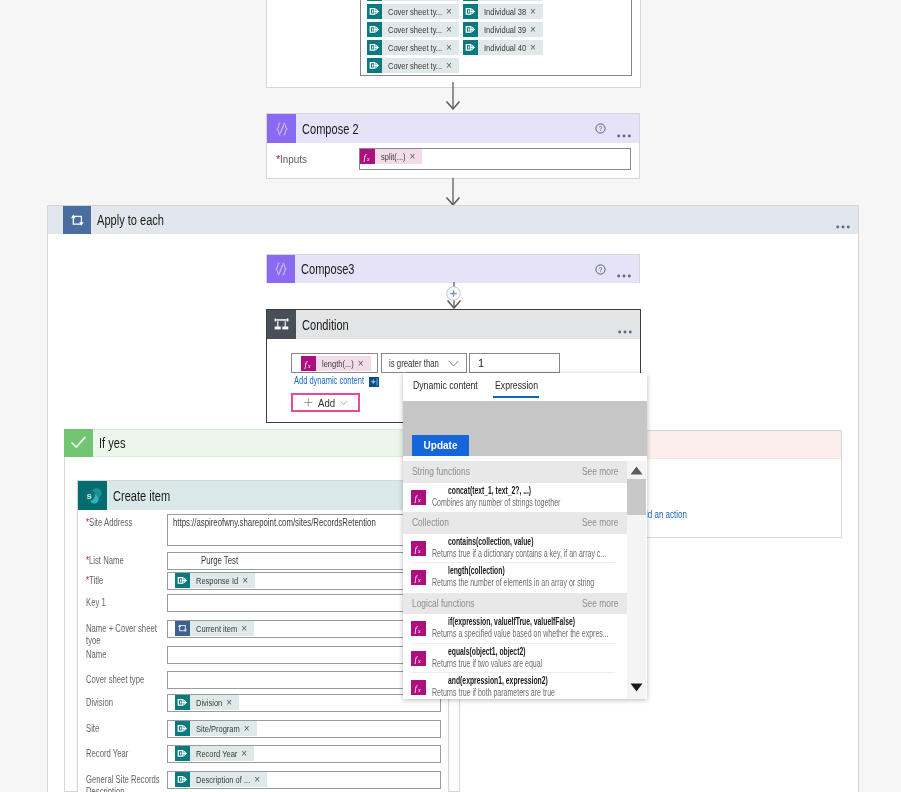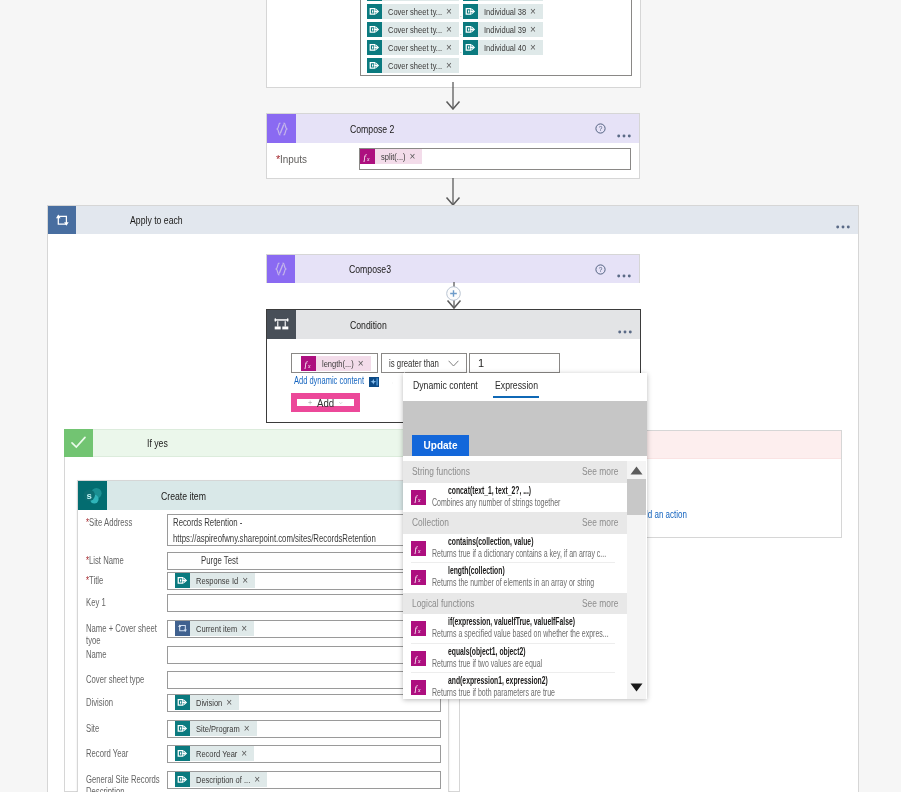--- a/index.html
+++ b/index.html
@@ -5,21 +5,21 @@
 <style>
   html,body{margin:0;padding:0;}
   body{width:901px;height:792px;overflow:hidden;background:#f6f6f6;
        font-family:"Liberation Sans","DejaVu Sans",sans-serif;
        font-size:12px;color:#323130;}
   #root{position:relative;width:901px;height:792px;overflow:hidden;}
   
   .card{position:absolute;background:#fff;border:1px solid #d6d6d6;box-sizing:border-box;}
   .cardhdr{display:flex;align-items:center;height:28px;box-sizing:border-box;}
   .cardicon{width:28px;height:28px;display:flex;align-items:center;justify-content:center;flex:0 0 28px;}
-  .cardtitle{font-size:11px;color:#1b1a19;padding-left:6px;margin-left:48px;}
+  .cardtitle{font-size:14px;color:#1b1a19;padding-left:6px;}
   .hdr-actions{margin-left:auto;display:flex;align-items:center;gap:14px;padding-right:10px;}
   
   .tokenbox{box-sizing:border-box;border:1px solid #8a8886;background:#fff;}
   .token{display:inline-flex;align-items:center;height:15px;vertical-align:middle;}
   .token .tkico{width:15px;height:15px;flex:0 0 15px;display:block;}
   .token .tklabel{background:#dfe9e9;color:#3b3a39;font-size:9.5px;padding:0 2px 0 6px;height:15px;line-height:15px;white-space:nowrap;}
   
   .cond-o{display:inline-block;overflow:visible;white-space:nowrap;vertical-align:baseline;}
   .cond{display:inline-block;transform-origin:left center;font-style:normal;white-space:nowrap;}
   .token .tkx{background:#dfe9e9;color:#5a5a5a;font-size:10px;height:15px;line-height:15px;padding-right:7px;padding-left:2px;}
@@ -44,21 +44,21 @@
   #compose2card{left:266px;top:113px;width:374px;height:66px;}
   #compose2hdr{background:#e6e2f7;height:29px;}
   #compose2icon{background:#8a6af2;height:29px;width:29px;flex:0 0 29px;}
   #compose2body{position:relative;height:36px;}
   #compose2lbl{position:absolute;left:9px;top:10px;}
   #compose2box{position:absolute;left:92px;top:5px;width:272px;height:22px;}
   #arrow2{left:445px;top:178px;}
 
   
   #foreachcard{left:47px;top:205px;width:812px;height:640px;background:#fff;}
-  #foreachhdr{background:#e2e7ee;height:28px;}
+  #foreachhdr{background:#e2e7ee;height:28px;padding-left:15px;}
   #foreachicon{background:#486ea0;height:28px;width:28px;flex:0 0 28px;}
 
   
   #compose3card{left:266px;top:254px;width:374px;height:29px;}
   #compose3hdr{background:#e6e2f7;height:28px;}
   #compose3icon{background:#8a6af2;height:28px;width:28px;flex:0 0 28px;}
   #arrow3{left:445px;top:282px;}
   #plusbtn{position:absolute;left:446px;top:286px;width:15px;height:15px;}
 
   
@@ -66,21 +66,21 @@
   #condhdr{background:#e3e4e6;height:29px;}
   #condicon{background:#484f58;height:29px;width:29px;flex:0 0 29px;}
   #cond-left{position:absolute;left:24px;top:43px;width:87px;height:20px;display:flex;align-items:center;padding-left:9px;}
   #cond-op{position:absolute;left:114px;top:43px;width:86px;height:20px;display:flex;align-items:center;padding:0 7px;}
   #cond-op-val{font-size:11px;color:#323130;}
   #cond-op-chev{margin-left:auto;}
   #cond-right{position:absolute;left:202px;top:43px;width:91px;height:20px;display:flex;align-items:center;padding:0 8px;}
   #adddyn{position:absolute;left:27px;top:65px;font-size:10px;color:#1565c0;text-decoration:none;}
   #adddyn-ico{position:absolute;left:102px;top:65.5px;width:10px;height:10px;}
   #addbtn{position:absolute;left:24px;top:83px;width:69px;height:19px;box-sizing:border-box;
-    border:6px solid #ec4899;background:#fff;display:flex;align-items:center;gap:5px;padding:0 11px;}
+    border:2px solid #ec4899;background:#fff;display:flex;align-items:center;gap:5px;padding:0 11px;}
   #addbtn-lbl{font-size:10.5px;color:#323130;}
 
   
   #ifyescard{left:64px;top:430px;width:396px;height:362px;border:1px solid #d6d6d6;border-top:none;background:#fff;box-sizing:border-box;}
   #ifyeshdr{background:#ebf7eb;height:28px;border:1px solid #dcecdc;box-sizing:border-box;margin:-1px -1px 0 -1px;}
   #ifyesicon{background:#72c472;height:28px;width:29px;flex:0 0 29px;margin:-1px 0 0 -1px;}
   #ifnocard{left:463px;top:430px;width:379px;height:108px;border:1px solid #d6d6d6;background:#fff;box-sizing:border-box;}
   #ifnohdr{background:#fdeeee;height:28px;border-bottom:1px solid #fae3e3;box-sizing:border-box;}
   #ifno-addaction{position:absolute;left:174px;top:78px;font-size:10px;color:#1565c0;text-decoration:none;}
 
@@ -436,21 +436,20 @@
             <circle cx="11.2" cy="14.3" r="5.7" fill="#0c6e72"></circle>
             <text x="11.2" y="17.9" text-anchor="middle" font-family="Liberation Sans,sans-serif" font-weight="bold" font-size="9.6" fill="#bfeff0">s</text>
           </svg>
         </span>
       <span class="cardtitle"><span class="cond-o" style="width: 42.88px;"><span class="cond" style="transform: scaleX(0.79);">Create item</span></span></span>
     </div>
     <div id="createfields">
         <div class="fldrow" style="top: 4px;">
           <div class="lbl" style="top: 3px;"><span class="req">*</span>Site Address</div>
           <div class="fldbox" style="height: 32px; top: 0px;">
-            <div class="fldtext"><span class="cond-o" style="width: 69.37px;"><span class="cond" style="transform: scaleX(0.78);">Records Retention -</span></span></div>
             <div class="fldtext"><span class="cond-o" style="width: 202.76px;"><span class="cond" style="transform: scaleX(0.78);">https://aspireofwny.sharepoint.com/sites/RecordsRetention</span></span></div>
           </div>
         </div>
         <div class="fldrow" style="top: 42px;">
           <div class="lbl" style="top: 3px;"><span class="req">*</span>List Name</div>
           <div class="fldbox" style="height: 18px; top: 0px;">
             <div class="fldtext"><span class="cond-o" style="width: 37.15px; padding-left: 28px;"><span class="cond" style="transform: scaleX(0.78);">Purge Test</span></span></div>
           </div>
         </div>
         <div class="fldrow" style="top: 62px;">

